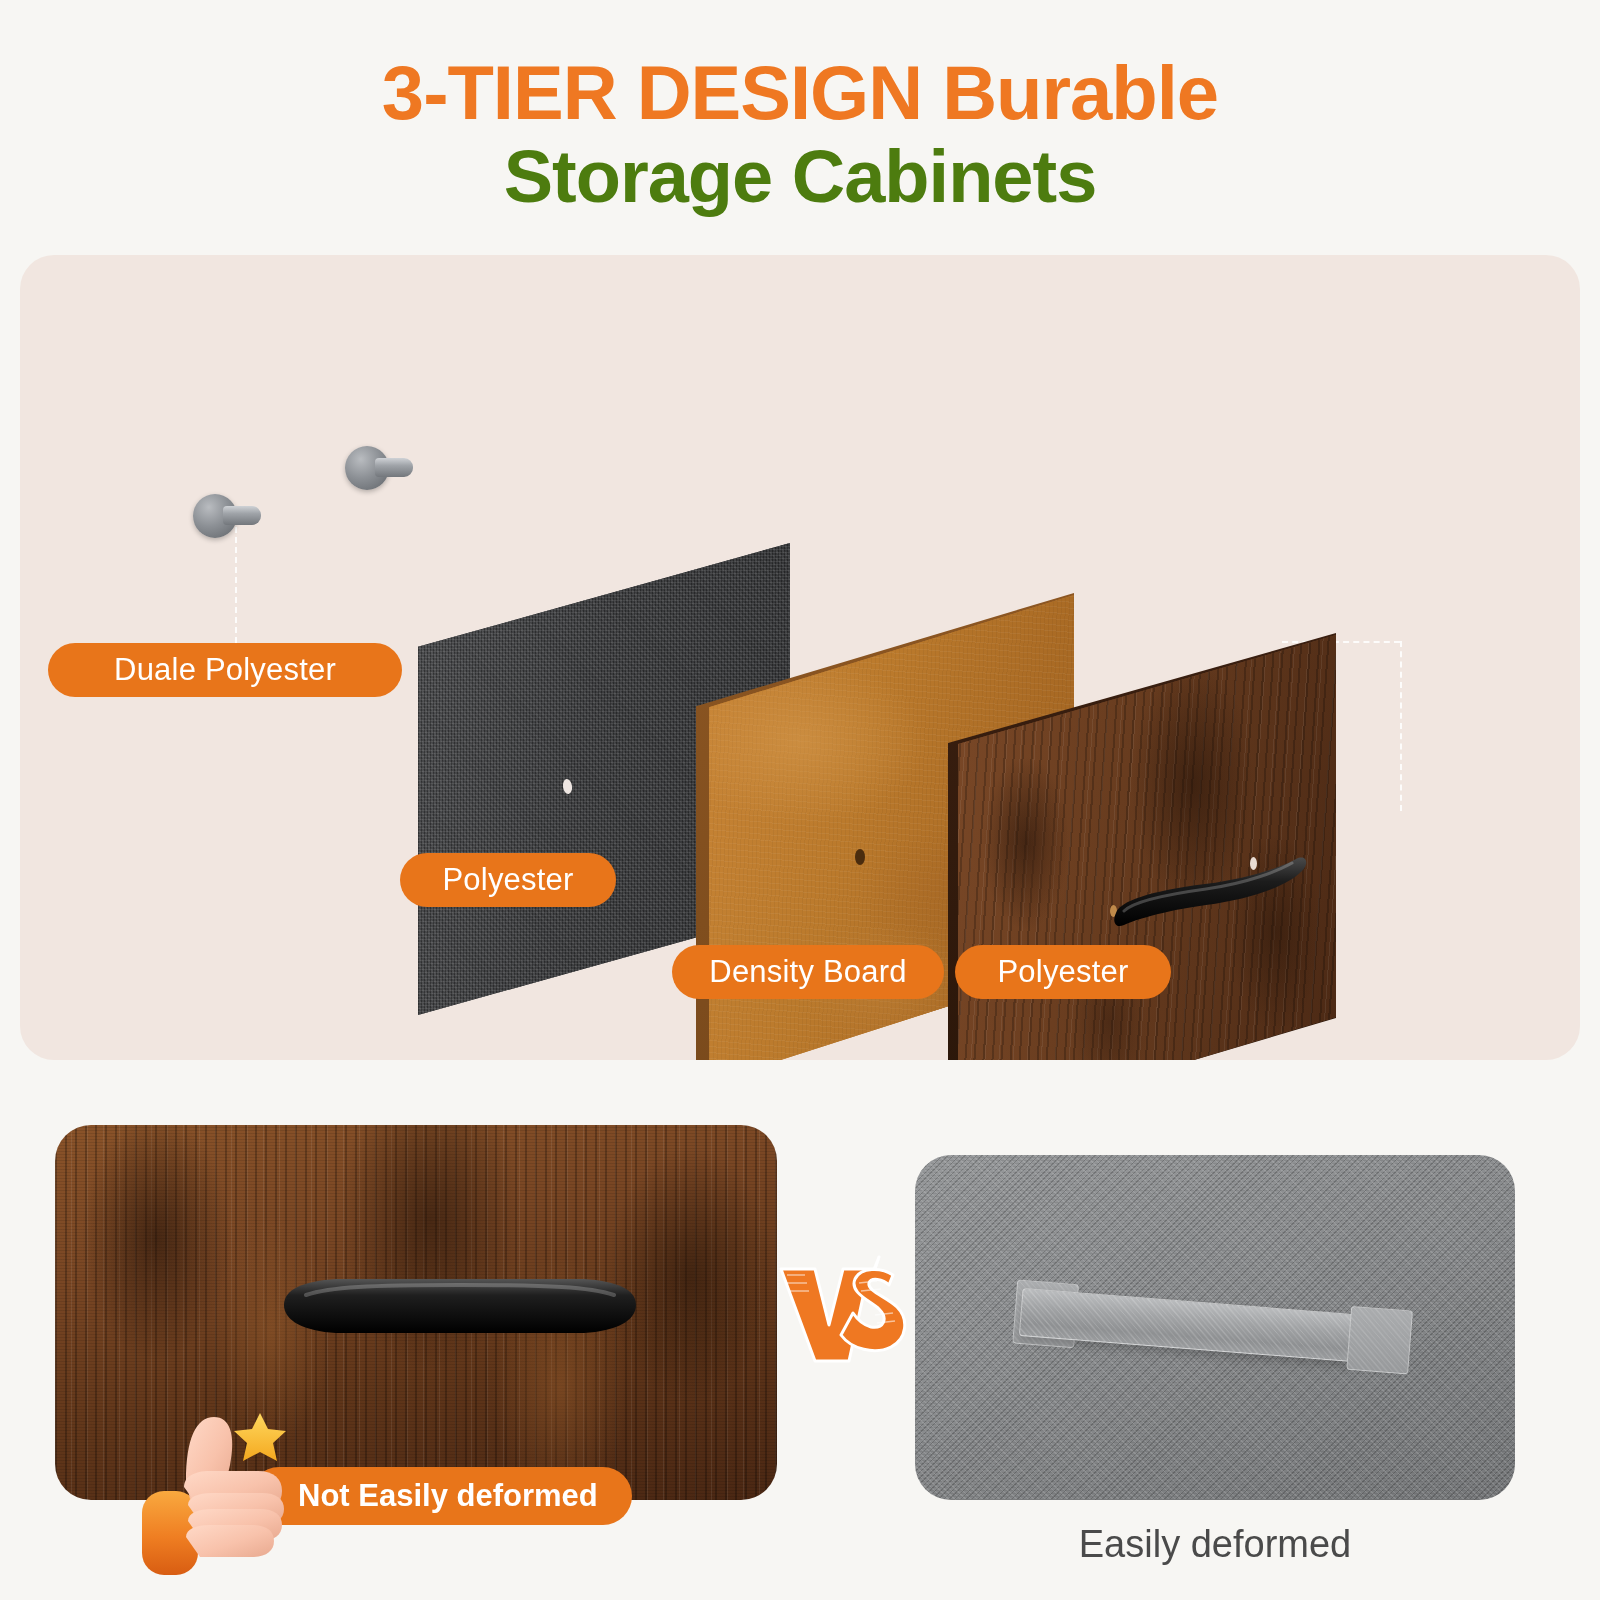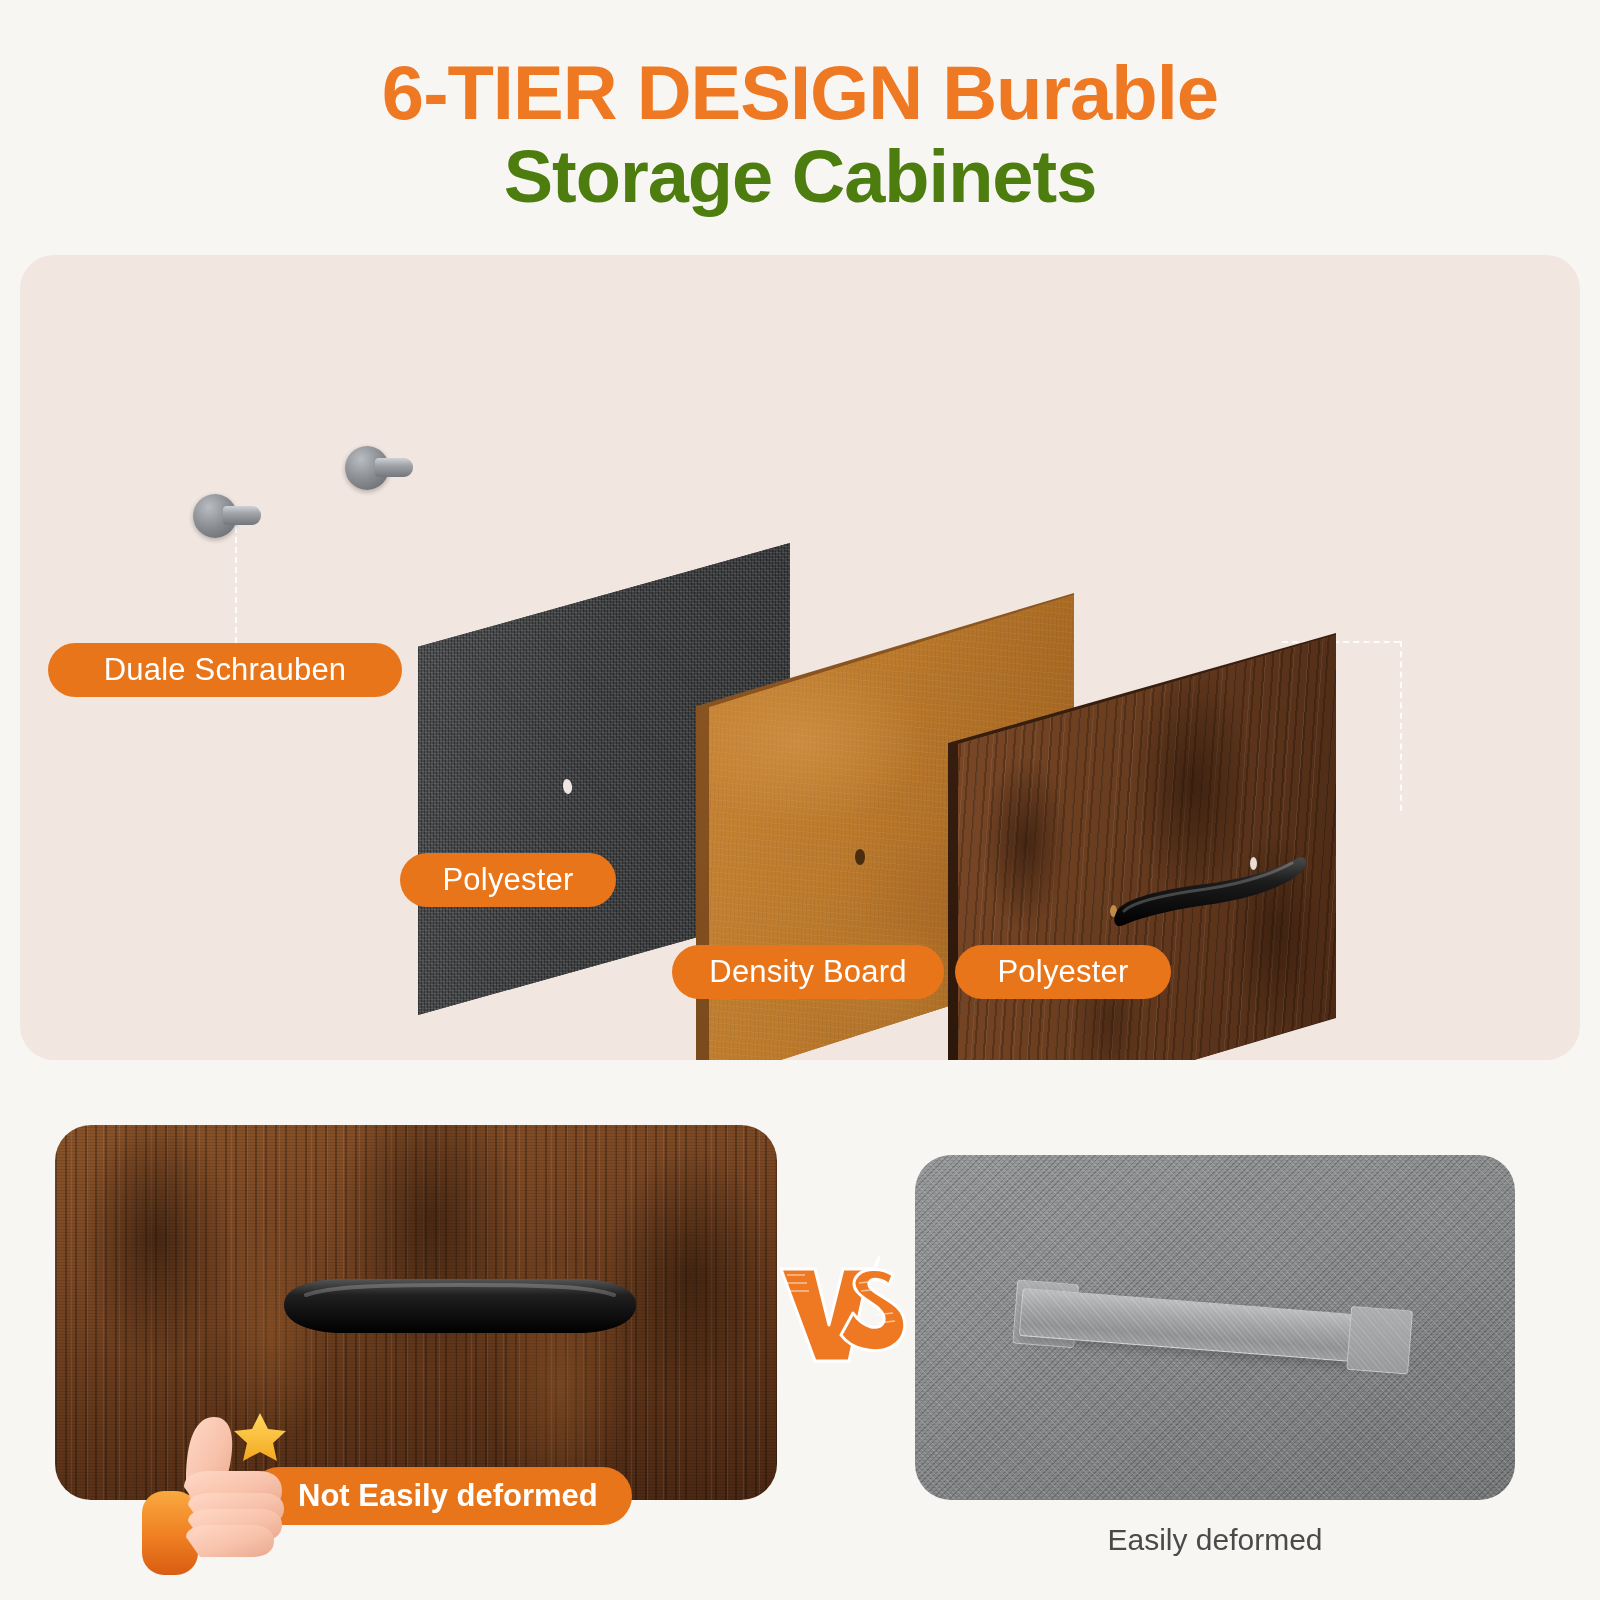--- a/index.html
+++ b/index.html
@@ -336,39 +336,39 @@
     align-items: center;
     white-space: nowrap;
     z-index: 4;
   }
   .label-bad {
     position: absolute;
     left: 915px;
     top: 428px;
     width: 600px;
     text-align: center;
-    font-size: 30px;
+    font-size: 38px;
     color: #4a4a4a;
   }
 
   
   .thumbs {
     position: absolute;
     left: 140px;
     top: 300px;
     width: 160px;
     height: 190px;
     z-index: 6;
   }
 </style>
 </head>
 <body>
 
 <div class="header">
-  <div class="title-line1">6-TIER DESIGN Burable</div>
+  <div class="title-line1">3-TIER DESIGN Burable</div>
   <div class="title-line2">Storage Cabinets</div>
 </div>
 
 <div class="exploded-card">
 
   <div class="leader leader-v" style="left:215px; top:272px; height:116px;"></div>
   <div class="leader leader-v" style="left:508px; top:480px; height:118px;"></div>
   <div class="leader leader-v" style="left:790px; top:552px; height:138px;"></div>
   <div class="leader leader-v" style="left:1052px; top:600px; height:90px;"></div>
   <div class="leader leader-h" style="left:1262px; top:386px; width:118px;"></div>
@@ -410,21 +410,21 @@
 
   <div class="screw" style="left:173px; top:239px;">
     <div class="screw-head"></div>
     <div class="screw-shaft"></div>
   </div>
   <div class="screw" style="left:325px; top:191px;">
     <div class="screw-head"></div>
     <div class="screw-shaft"></div>
   </div>
 
-  <div class="pill" style="left:28px; top:388px; width:354px; height:54px;">Duale Schrauben</div>
+  <div class="pill" style="left:28px; top:388px; width:354px; height:54px;">Duale Polyester</div>
 
   <div class="pill" style="left:380px; top:598px; width:216px; height:54px;">Polyester</div>
 
   <div class="pill" style="left:652px; top:690px; width:272px; height:54px;">Density Board</div>
 
   <div class="pill" style="left:935px; top:690px; width:216px; height:54px;">Polyester</div>
 
 </div>
 
 <div class="compare">

